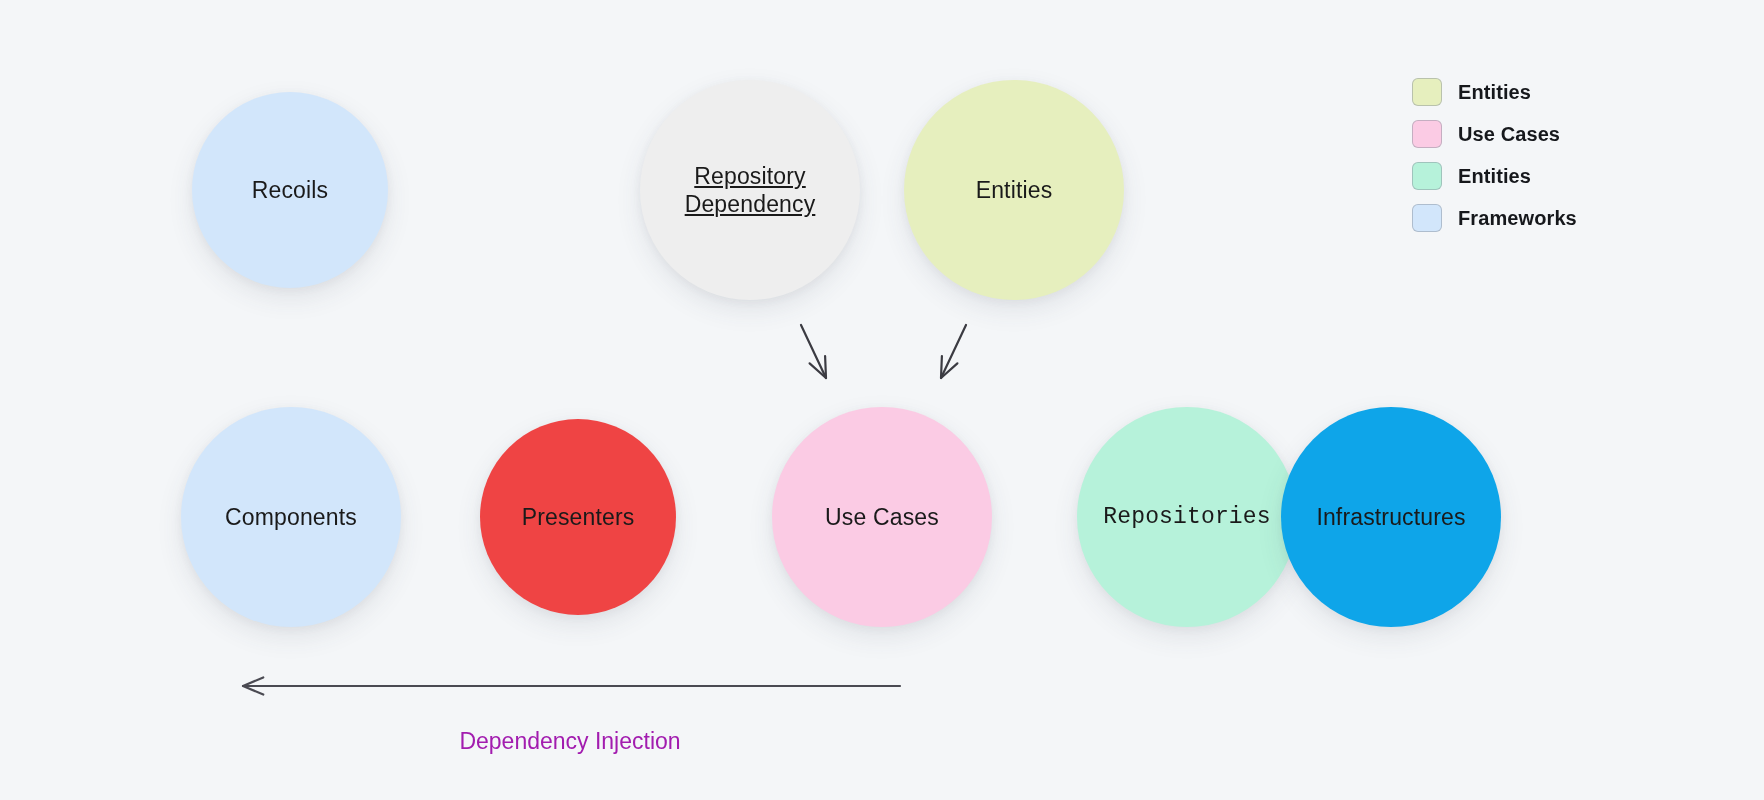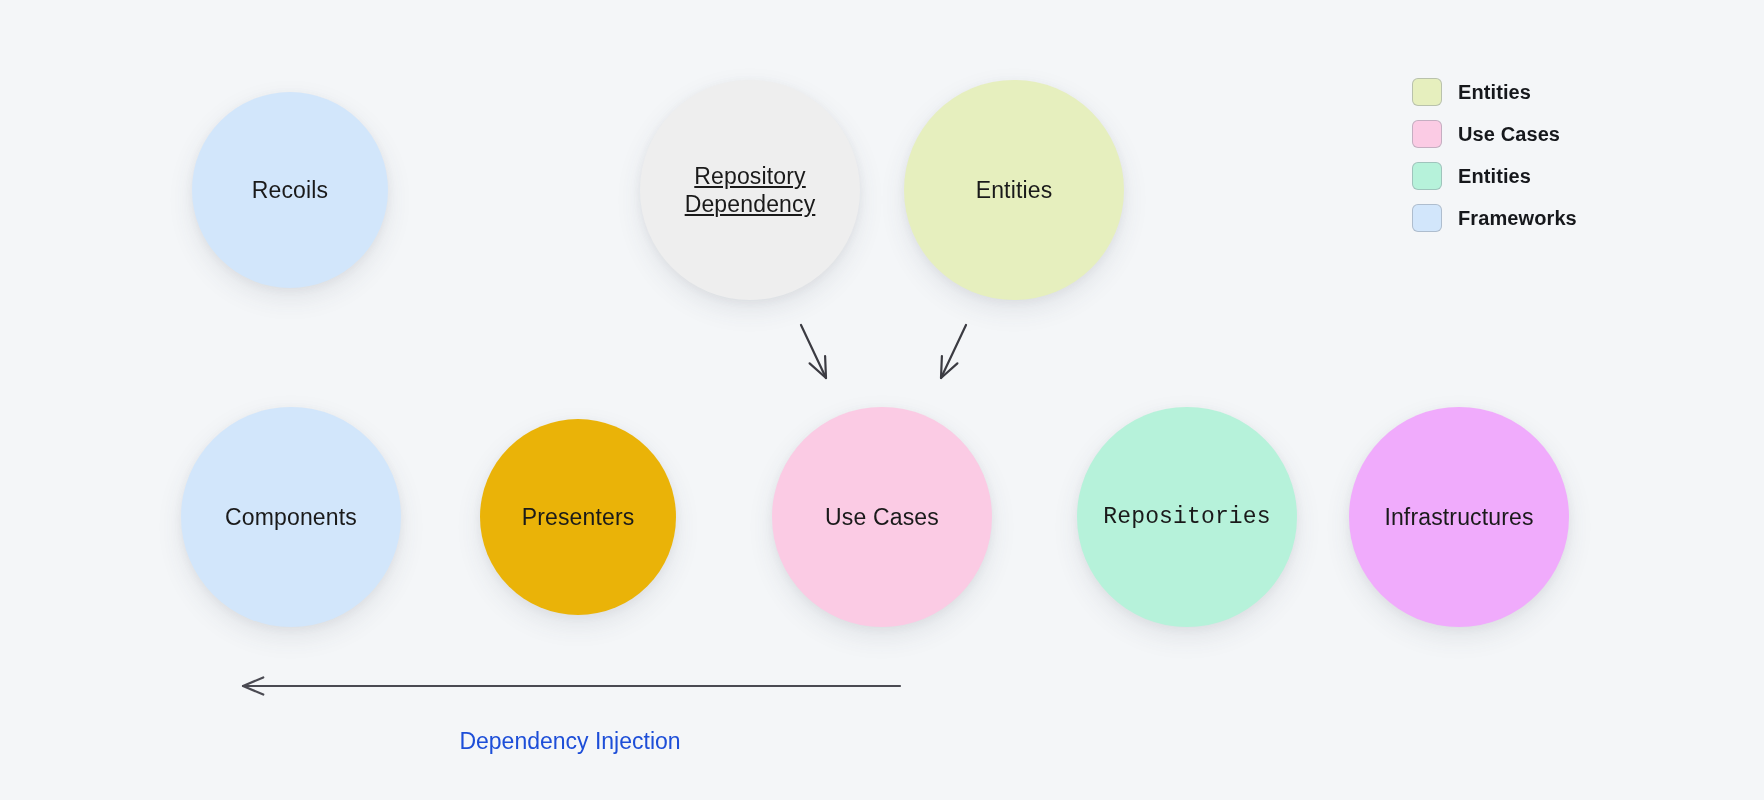--- a/index.html
+++ b/index.html
@@ -48,21 +48,21 @@
     position: absolute;
     inset: 0;
     width: 1764px;
     height: 800px;
     pointer-events: none;
   }
 
   
   .di-caption {
     position: absolute;
-    color: #1d4ed8;
+    color: #a21caf;
     font-size: 23px;
     white-space: nowrap;
     user-select: none;
   }
 
   
   #legend {
     position: absolute;
     left: 1412px;
     top: 78px;
@@ -106,30 +106,30 @@
           <div>Repository</div>
           <div>Dependency</div>
         </span>
       </div>
       <div class="node" style="left: 904px; top: 80px; width: 220px; height: 220px; background: rgb(230, 239, 190); font-size: 23px;">
         <span class="node-label">Entities</span>
       </div>
       <div class="node" style="left: 181px; top: 407px; width: 220px; height: 220px; background: rgb(210, 230, 251); font-size: 23px; text-align: right;">
         <span class="node-label">Components</span>
       </div>
-      <div class="node" style="left: 480px; top: 419px; width: 196px; height: 196px; background: #eab308; font-size: 23px;">
+      <div class="node" style="left: 480px; top: 419px; width: 196px; height: 196px; background: #ef4444; font-size: 23px;">
         <span class="node-label">Presenters</span>
       </div>
       <div class="node" style="left: 772px; top: 407px; width: 220px; height: 220px; background: rgb(251, 203, 228); font-size: 23px;">
         <span class="node-label">Use Cases</span>
       </div>
       <div class="node" style="left: 1077px; top: 407px; width: 220px; height: 220px; background: rgb(182, 242, 218); font-size: 23px; font-family: Liberation Mono, monospace;">
         <span class="node-label">Repositories</span>
       </div>
-      <div class="node" style="left: 1349px; top: 407px; width: 220px; height: 220px; background: #f0abfc; font-size: 23px;">
+      <div class="node" style="left: 1281px; top: 407px; width: 220px; height: 220px; background: #0ea5e9; font-size: 23px;">
         <span class="node-label">Infrastructures</span>
       </div>
     </div>
 
   <svg id="arrows" viewBox="0 0 1764 800" width="1764" height="800" xmlns="http://www.w3.org/2000/svg">
       <g>
         <line x1="801" y1="325" x2="826" y2="378" stroke="#3b3b42" stroke-width="2.2" stroke-linecap="round"></line>
         <path d="M 809.61 363.33 L 826.00 378.00 L 825.10 356.02" fill="none" stroke="#3b3b42" stroke-width="2.2" stroke-linecap="round" stroke-linejoin="round"></path>
       </g>
       <g>

